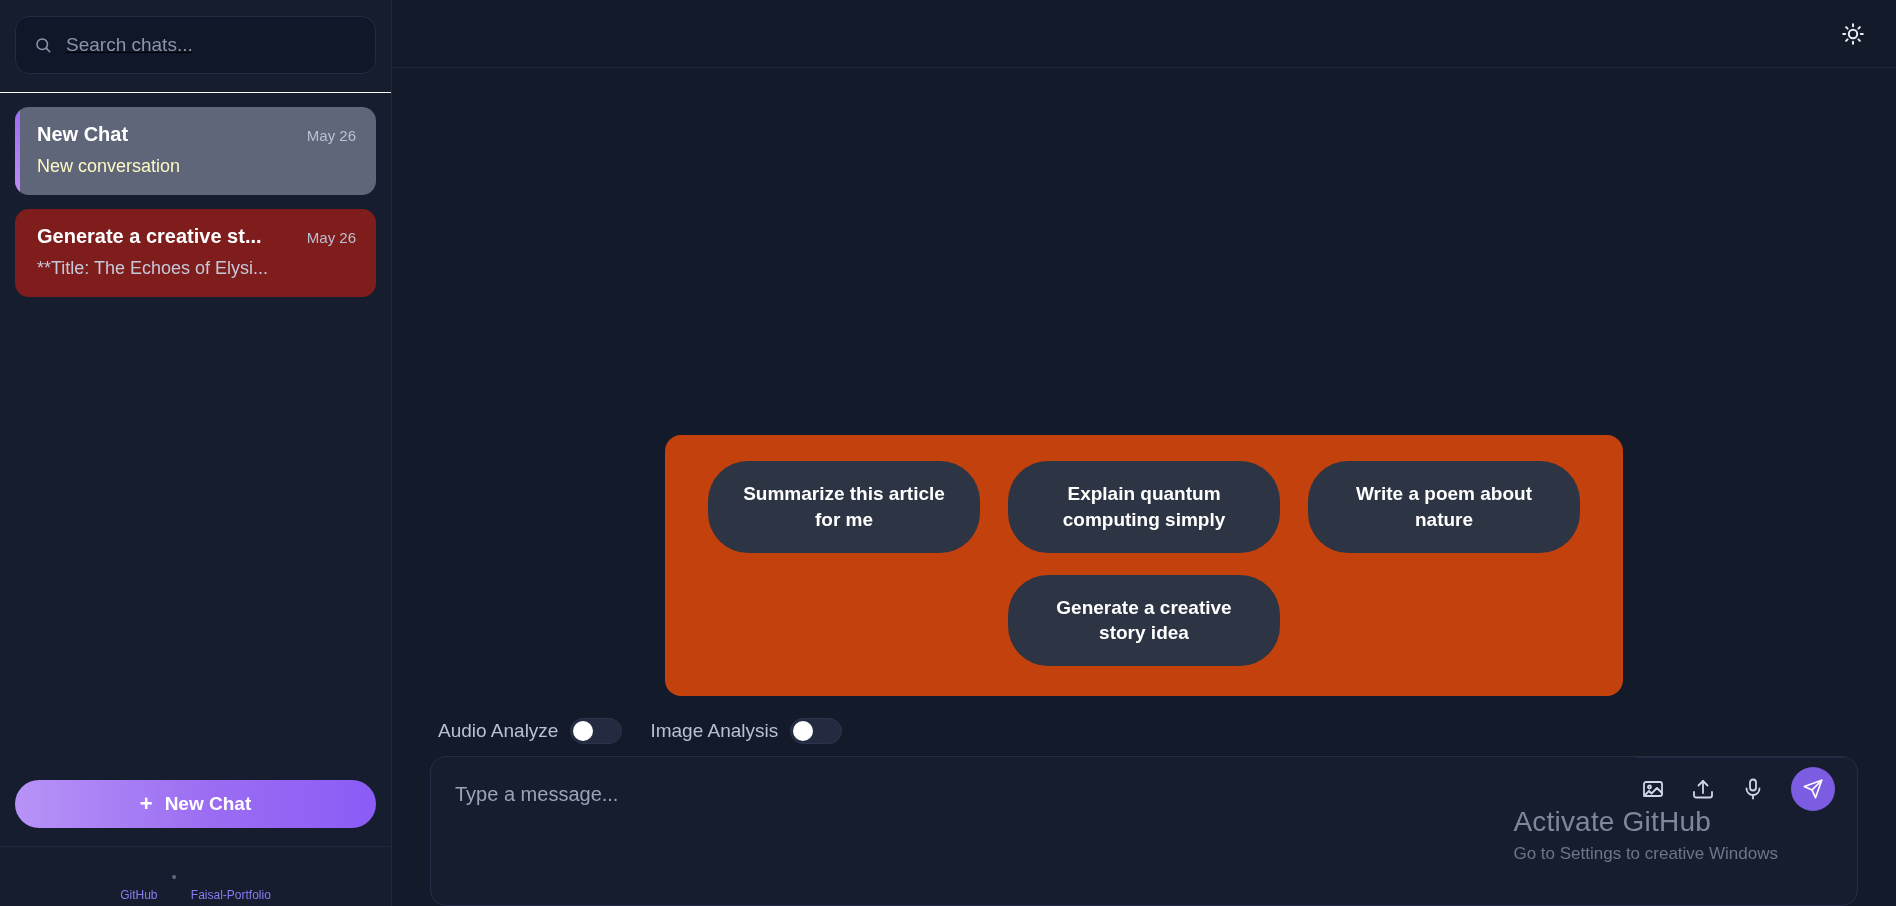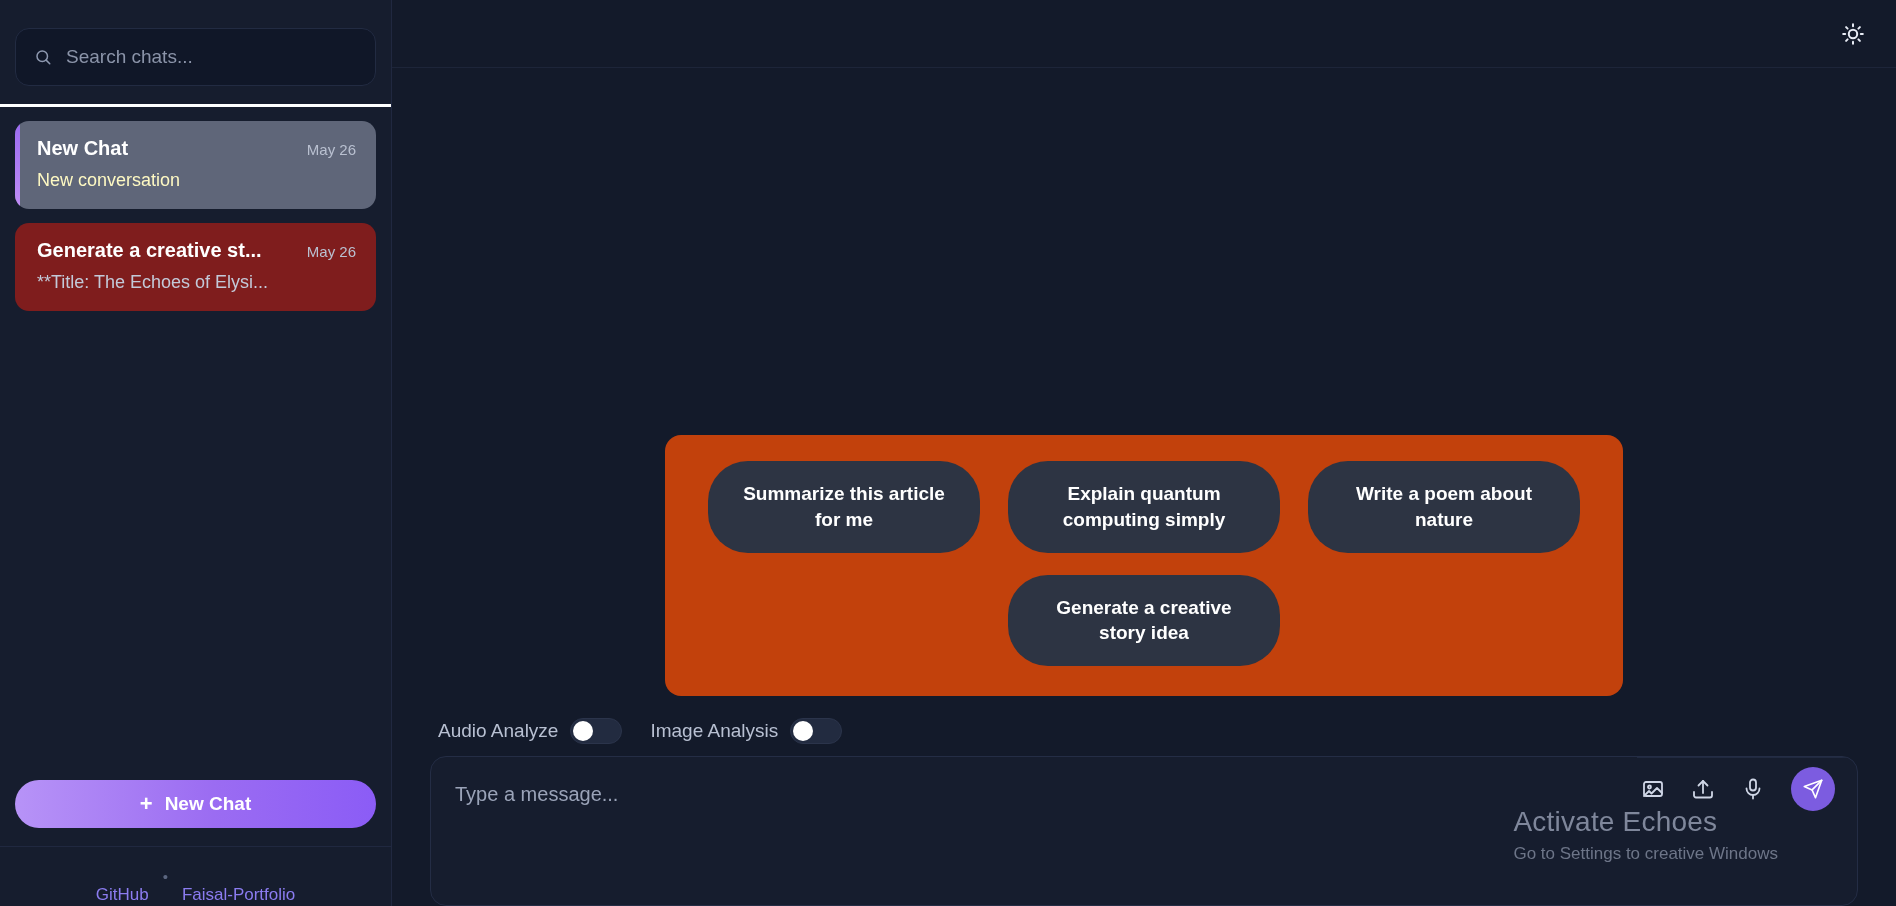--- a/index.html
+++ b/index.html
@@ -16,22 +16,23 @@
   
   .sidebar {
     width: 392px; height: 906px;
     background: #161d2e;
     border-right: 1px solid #202840;
     display: flex; flex-direction: column;
     position: relative;
     flex: 0 0 392px;
   }
   .search-wrap {
-    padding: 28px 15px 18px 15px;
-    border-bottom: 3px solid #ffffff;
+    padding: 16px 15px 18px 15px;
+    border-bottom: 1px solid #ffffff;
+    text-decoration: underline;
   }
   .search-box {
     height: 58px;
     background: #101728;
     border: 1px solid #222b42;
     border-radius: 14px;
     display: flex; align-items: center;
     padding: 0 18px;
     gap: 14px;
   }
@@ -83,21 +84,21 @@
     display: flex; align-items: center; justify-content: center; gap: 12px;
     font-family: "Liberation Sans", sans-serif;
   }
   .plus-icon { font-size: 22px; font-weight: bold; line-height: 1; }
   .sidebar-footer {
     border-top: 1px solid #202840;
     height: 60px;
     display: flex; align-items: center; justify-content: center;
     gap: 14px;
   }
-  .footer-link { color: #8b7cf0; font-size: 17px; text-decoration: none; cursor: pointer; margin-top: 36px; }
+  .footer-link { color: #8b7cf0; font-size: 12px; text-decoration: none; cursor: pointer; margin-top: 36px; }
   .footer-dot { color: #5b6680; font-size: 15px; }
 
   
   .main {
     flex: 1; height: 906px; position: relative;
     background: #131a2a;
     display: flex; flex-direction: column;
   }
   .topbar {
     height: 68px; flex: 0 0 68px;
@@ -349,20 +350,20 @@
               <svg viewBox="0 0 24 24" fill="none" stroke="currentColor" stroke-width="1.8" stroke-linecap="round" stroke-linejoin="round">
                 <path d="M21.5 2.5L11 13"></path>
                 <path d="M21.5 2.5l-6.8 19-3.7-8.5L2.5 9.3z"></path>
               </svg>
             </span>
           </button>
         </div>
       </div>
 
       <div class="watermark">
-        <div class="wm-title">Activate Echoes</div>
+        <div class="wm-title">Activate GitHub</div>
         <div class="wm-sub">Go to Settings to creative Windows</div>
       </div>
 
     </div>
 
   </main>
 </div>
 
 </body></html>

